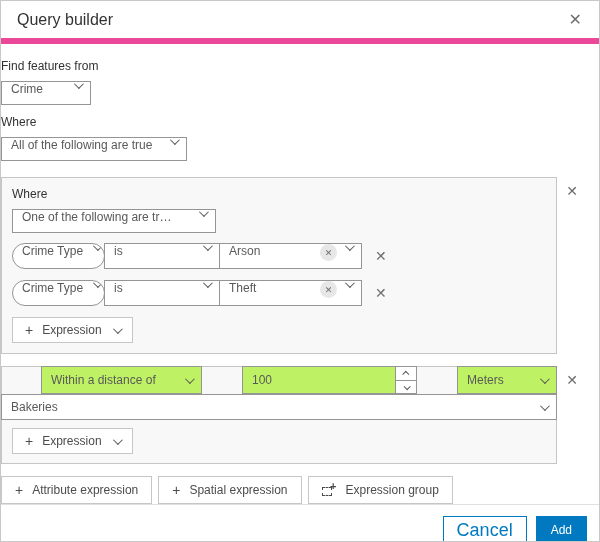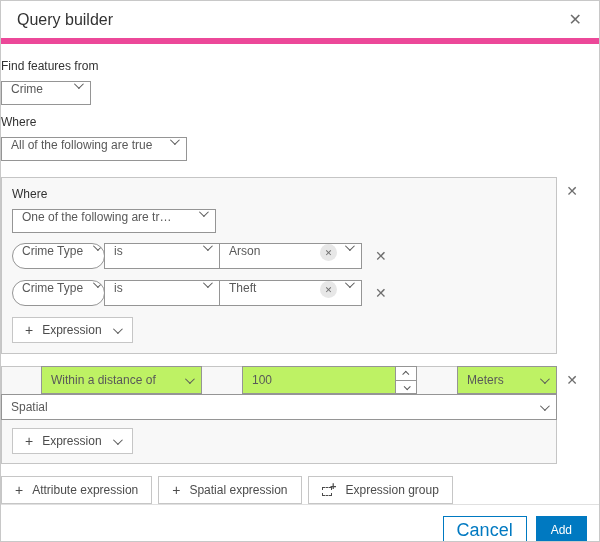--- a/index.html
+++ b/index.html
@@ -241,21 +241,21 @@
                 <span class="spin-chev down"></span>
               </div>
             </div>
           </div>
           <div class="cell g2-unit">
             <span>Meters</span>
             <span class="chev"></span>
           </div>
         </div>
         <div class="g2-row2">
-          <span>Spatial</span>
+          <span>Bakeries</span>
           <span class="chev"></span>
         </div>
         <div class="g2-footer">
           <button class="btn-expression">
             <span class="plus">+</span>
             <span>Expression</span>
             <span class="chev" style="margin-left:2px"></span>
           </button>
         </div>
       </div>

